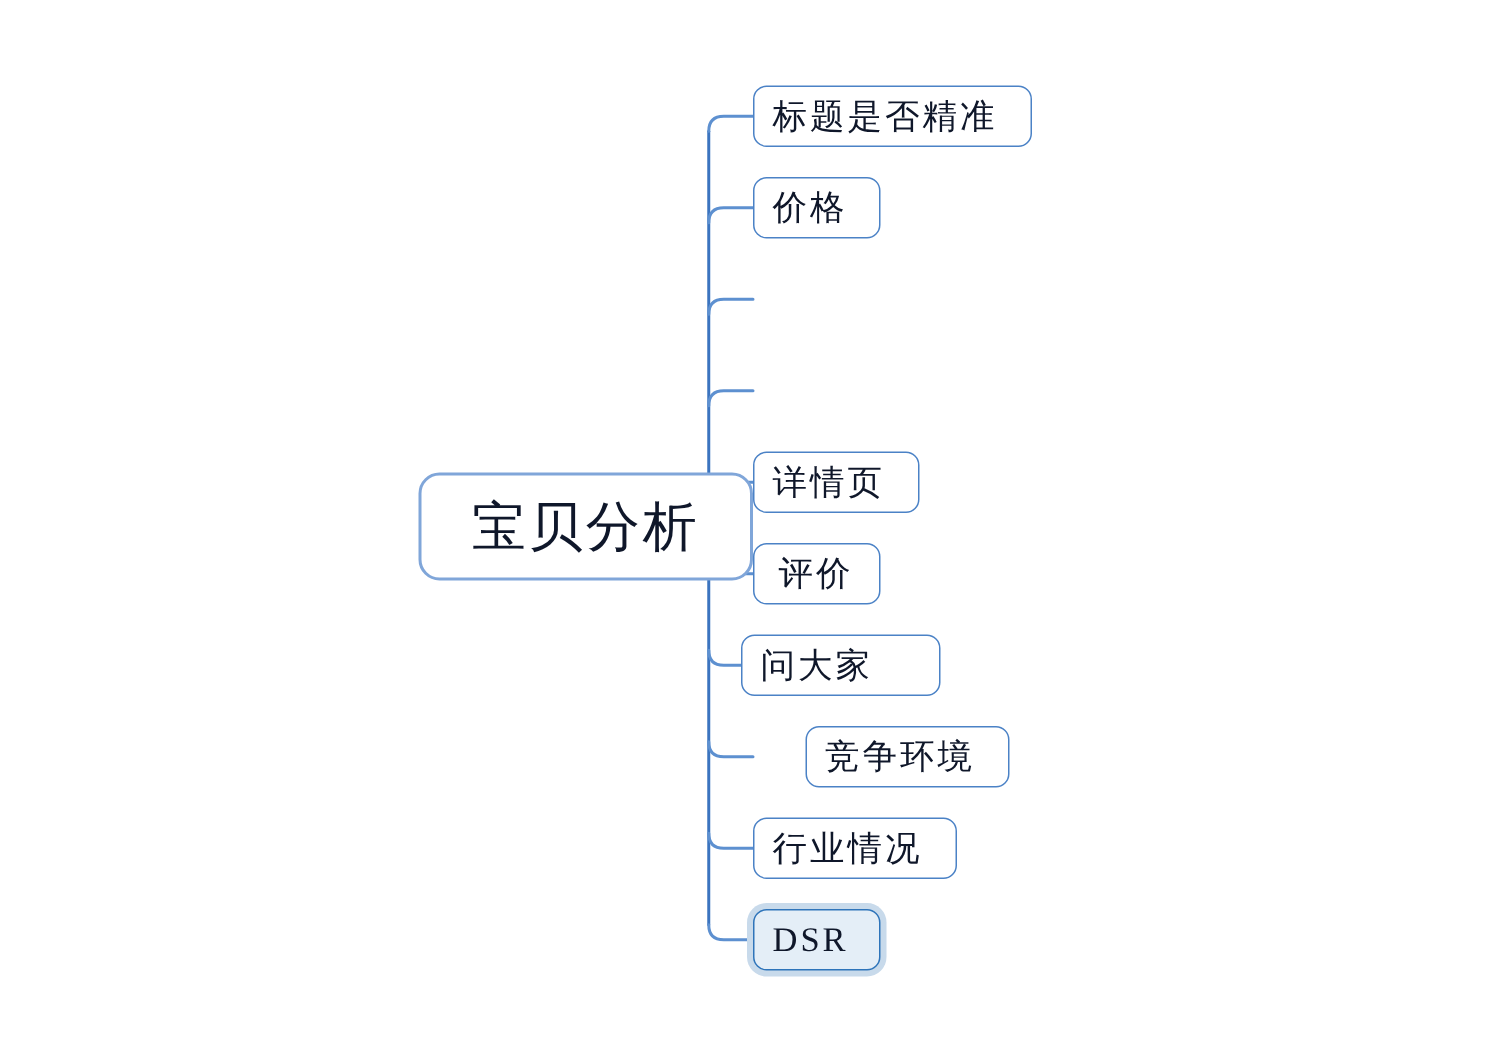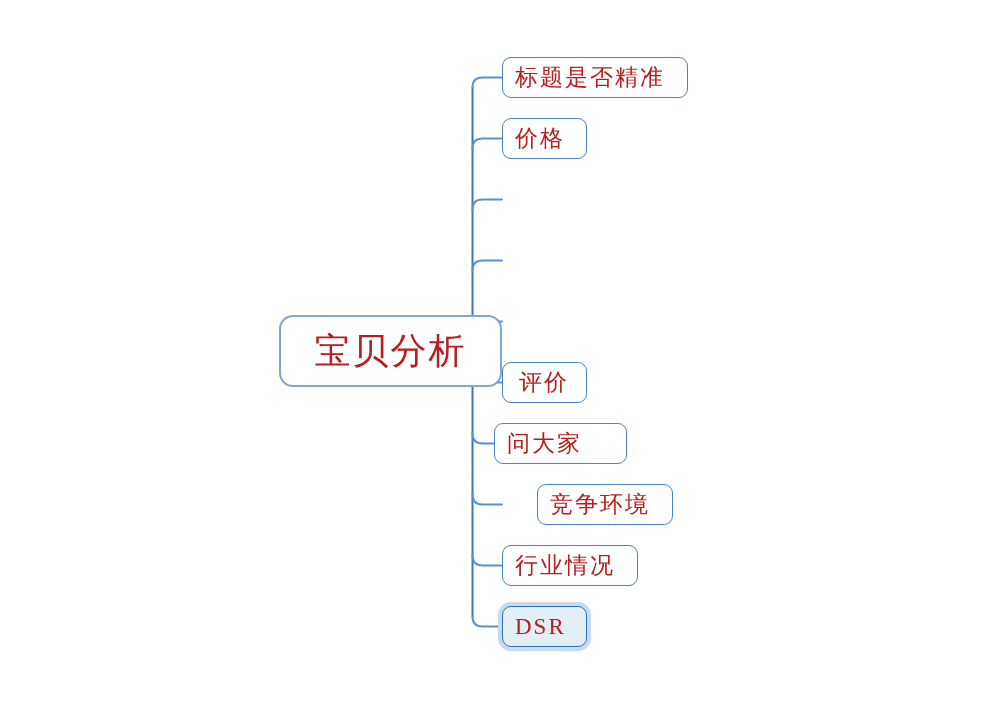--- a/index.html
+++ b/index.html
@@ -24,21 +24,21 @@
     stroke-width: 2;
     stroke-linecap: round;
   }
   .connectors path.trunk {
     stroke: #3b74bf;
   }
   .node {
     position: absolute;
     box-sizing: border-box;
     background: #ffffff;
-    color: #b91c1c;
+    color: #0f172a;
     display: flex;
     align-items: center;
     white-space: nowrap;
     cursor: default;
   }
   .node.root {
     border: 2px solid #80a6d9;
     border-radius: 14px;
     font-size: 36px;
     justify-content: center;
@@ -79,20 +79,21 @@
   </svg>
 
   <div class="node root" style="left:238px; top:315px; width:223px; height:72px;">宝贝分析</div>
 
   <div class="node topic" style="left:502px; top:57px; width:186px; height:41px;">标题是否精准</div>
 
   <div class="node topic" style="left:502px; top:118px; width:85px; height:41px;">价格</div>
 
 
 
+  <div class="node topic" style="left:502px; top:301px; width:111px; height:41px;">详情页</div>
 
   <div class="node topic" style="left:502px; top:362px; width:85px; height:41px;padding-left:16px;">评价</div>
 
   <div class="node topic" style="left:494px; top:423px; width:133px; height:41px;">问大家</div>
 
   <div class="node topic" style="left:502px; top:484px; width:136px; height:41px;margin-left:35px;">竞争环境</div>
 
   <div class="node topic selected" style="left:502px; top:606px; width:85px; height:41px;">DSR</div>
 
   <div class="node topic" style="left:502px; top:545px; width:136px; height:41px;">行业情况</div>

